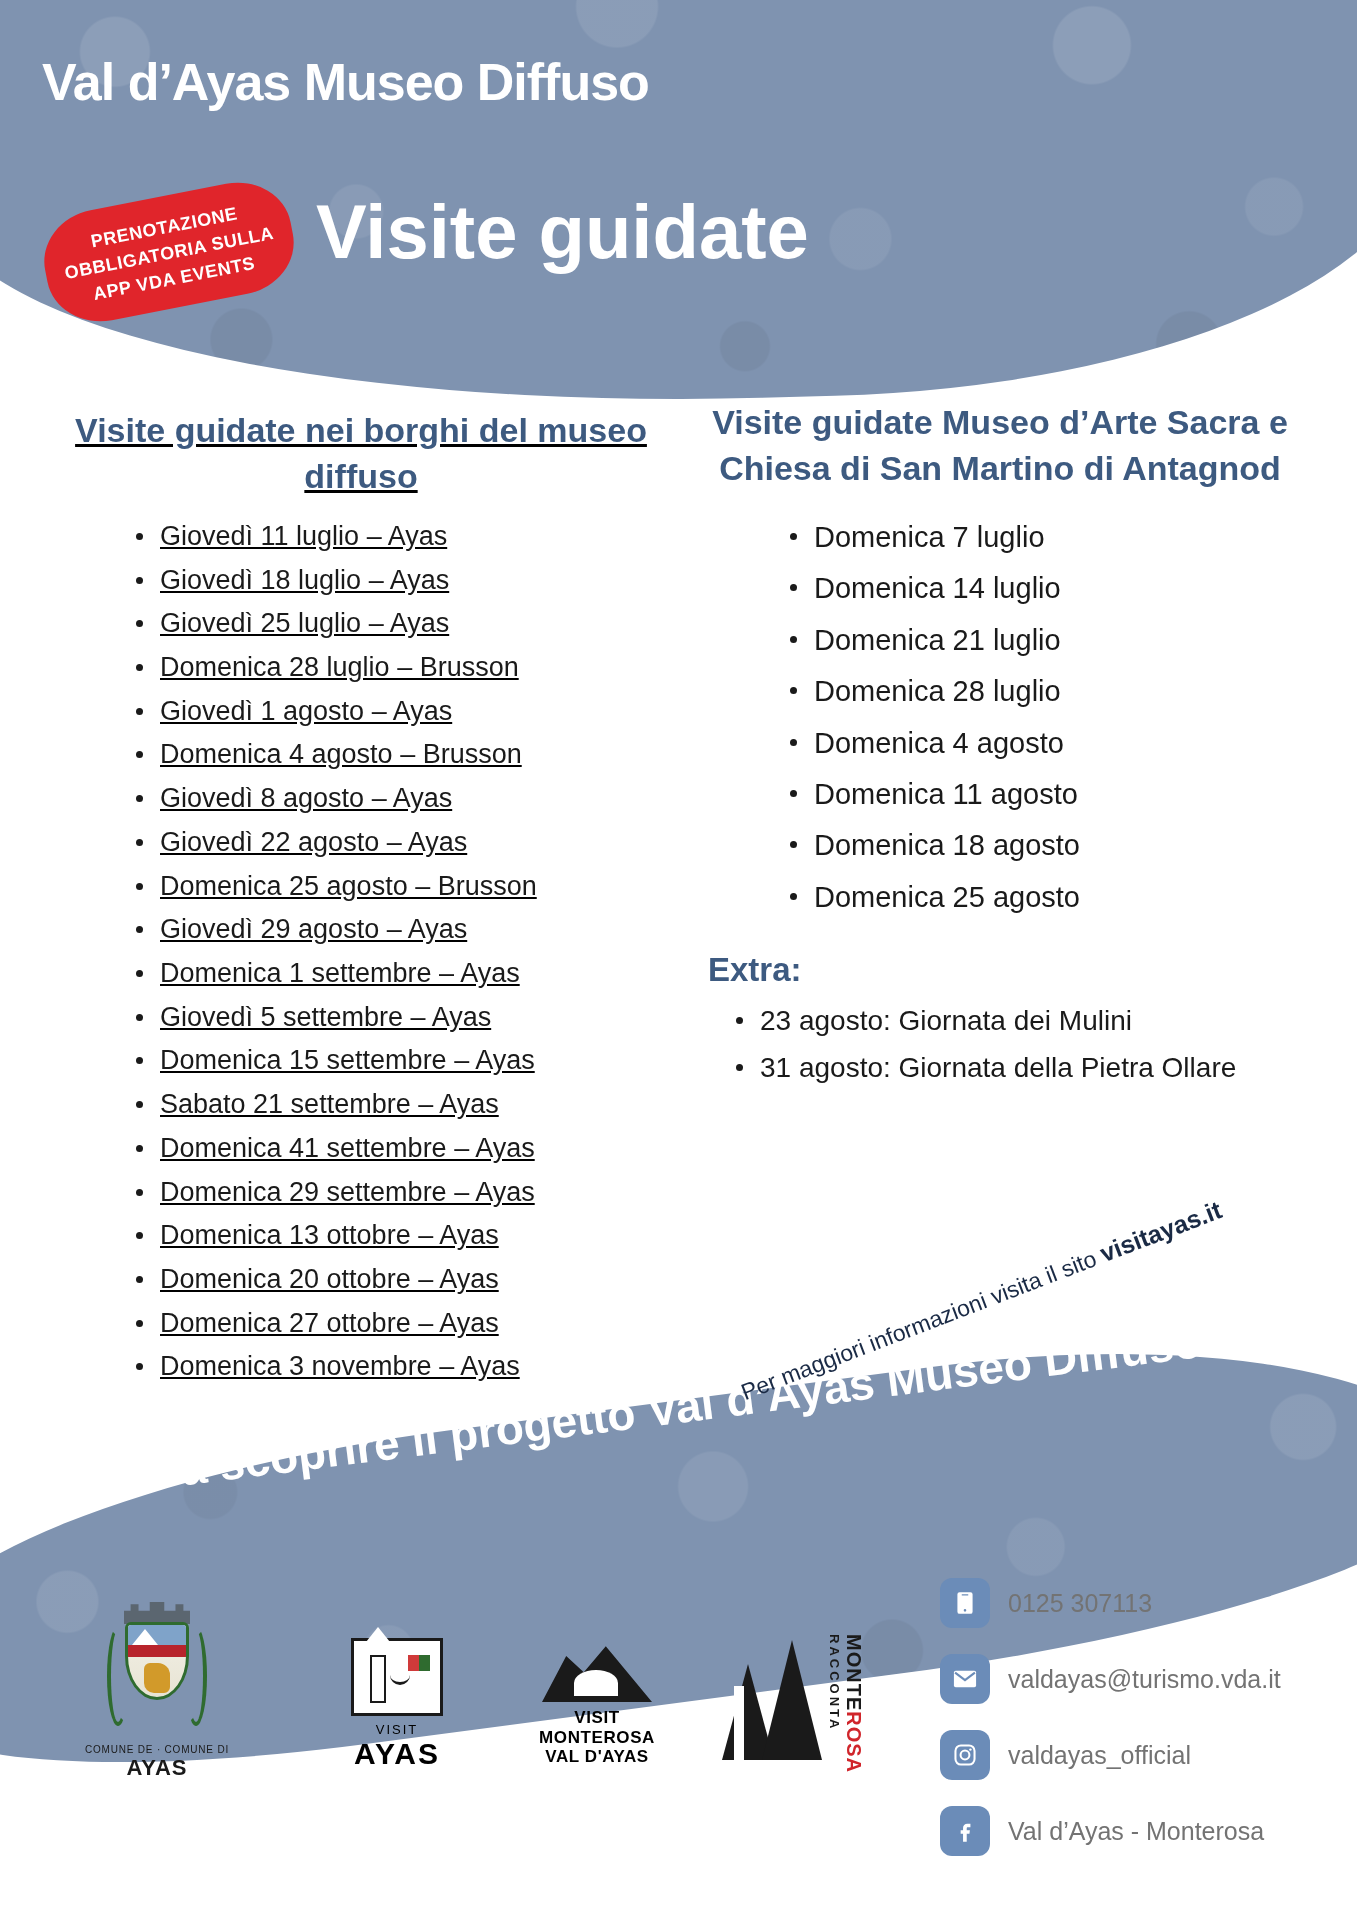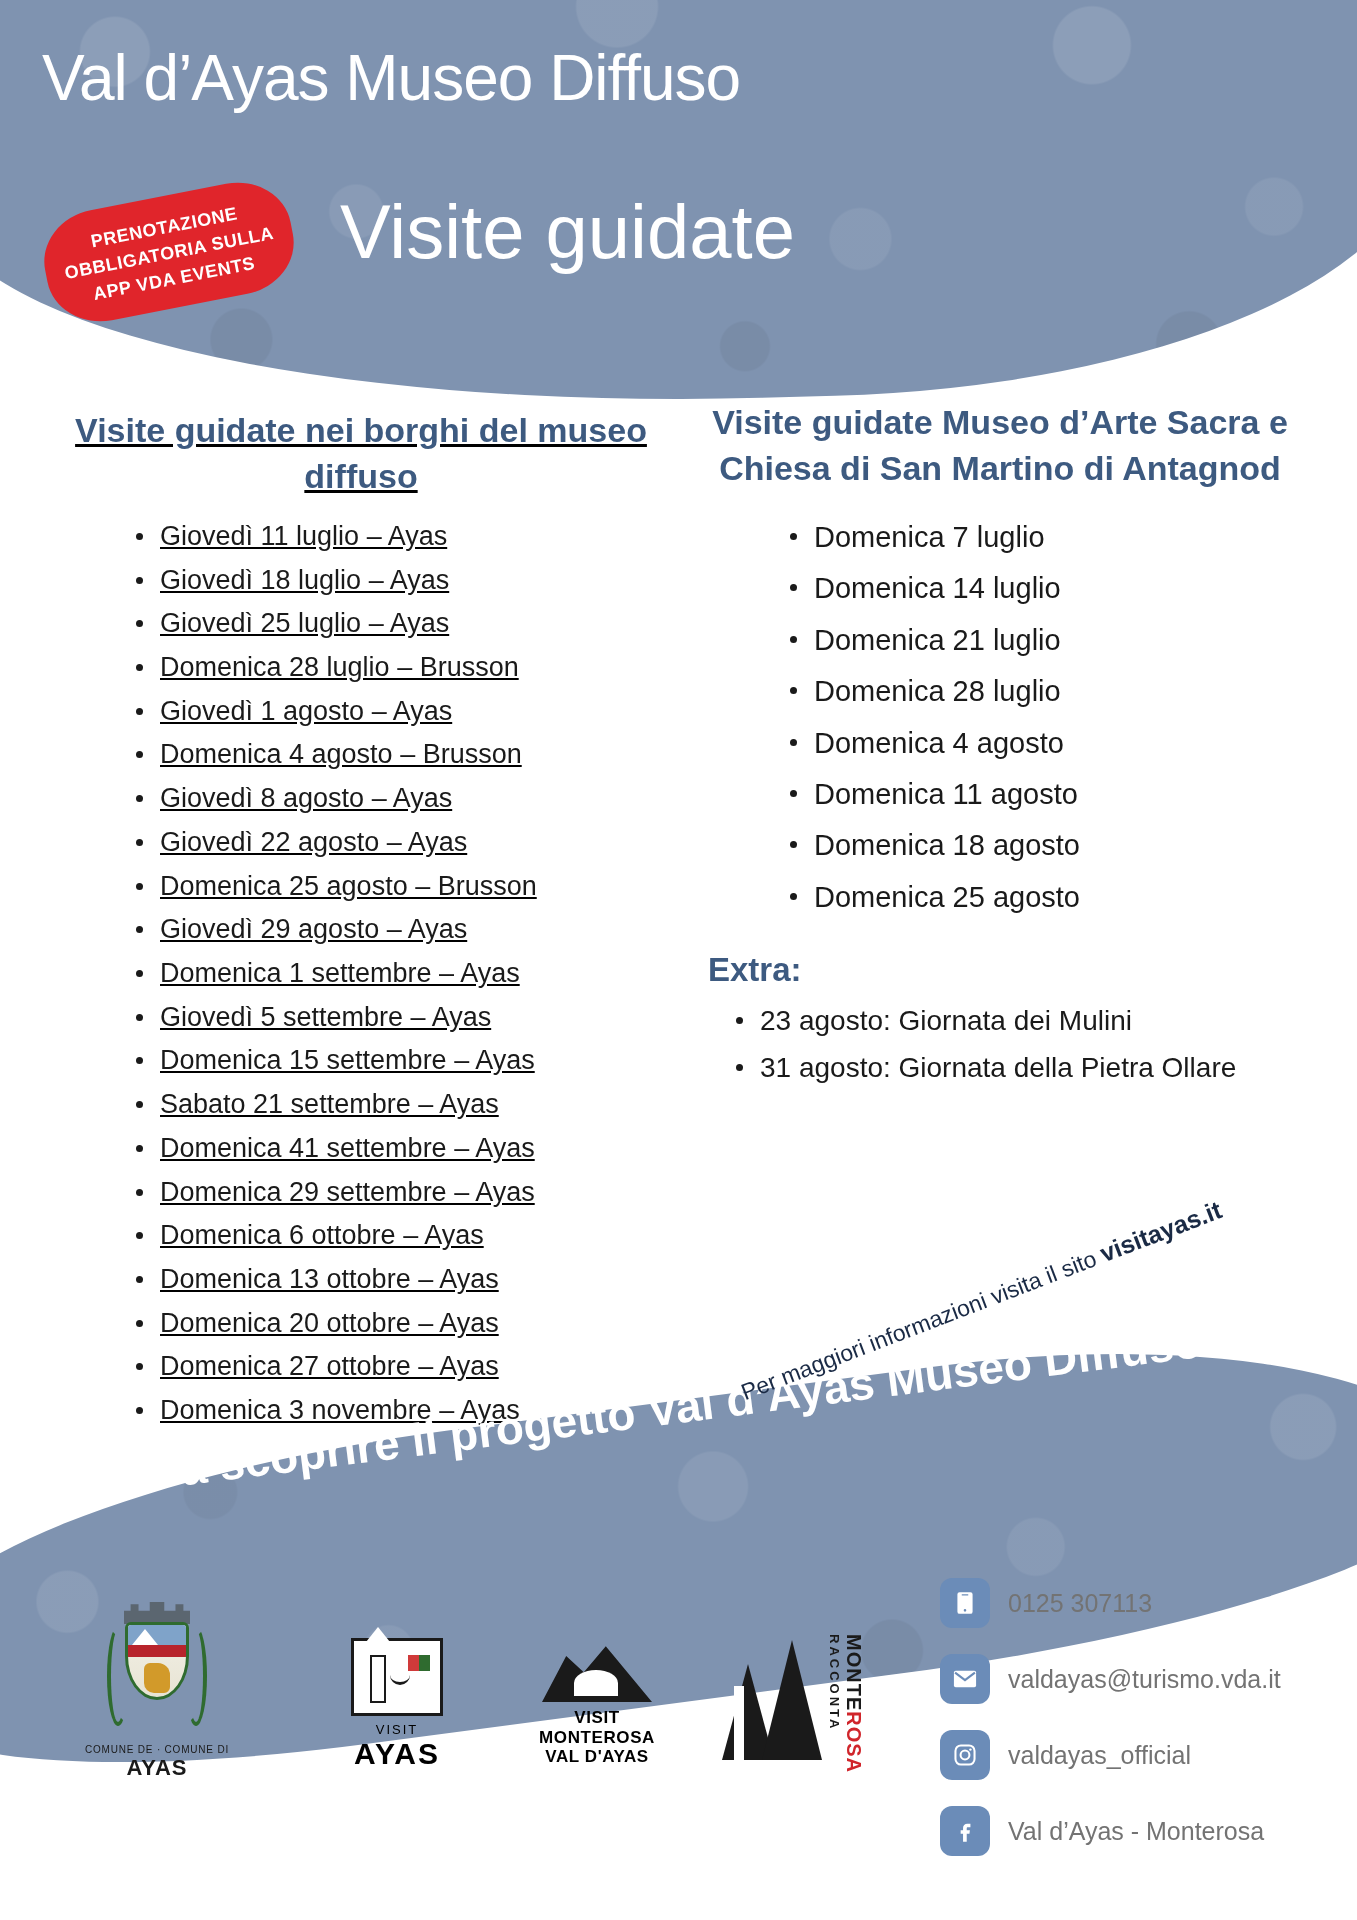--- a/index.html
+++ b/index.html
@@ -39,36 +39,36 @@
       radial-gradient(circle at 90% 66%, rgba(255,255,255,.07) 0 28px, transparent 30px),
       radial-gradient(circle at 20% 86%, rgba(0,0,0,.05) 0 30px, transparent 32px),
       radial-gradient(circle at 54% 90%, rgba(0,0,0,.05) 0 24px, transparent 26px),
       radial-gradient(circle at 84% 92%, rgba(0,0,0,.05) 0 32px, transparent 34px),
       radial-gradient(circle at 36% 8%, rgba(0,0,0,.04) 0 26px, transparent 28px),
       radial-gradient(circle at 70% 6%, rgba(0,0,0,.04) 0 22px, transparent 24px);
   }
 
   .title-main {
     position: absolute;
-    top: 41px;
+    top: 52px;
     left: 42px;
-    font-size: 64px;
-    font-weight: normal;
+    font-size: 52px;
+    font-weight: bold;
     color: #ffffff;
     letter-spacing: -1px;
     white-space: nowrap;
     z-index: 5;
   }
   .title-sub {
     position: absolute;
     top: 188px;
-    left: 340px;
+    left: 316px;
     font-size: 76px;
     color: #ffffff;
-    font-weight: normal;
+    font-weight: bold;
     white-space: nowrap;
     z-index: 5;
   }
 
   
   .badge {
     position: absolute;
     top: 196px;
     left: 44px;
     width: 250px;
@@ -449,21 +449,20 @@
     <li>Giovedì 8 agosto – Ayas</li>
     <li>Giovedì 22 agosto – Ayas</li>
     <li>Domenica 25 agosto – Brusson</li>
     <li>Giovedì 29 agosto – Ayas</li>
     <li>Domenica 1 settembre – Ayas</li>
     <li>Giovedì 5 settembre – Ayas</li>
     <li>Domenica 15 settembre – Ayas</li>
     <li>Sabato 21 settembre – Ayas</li>
     <li>Domenica 41 settembre – Ayas</li>
     <li>Domenica 29 settembre – Ayas</li>
-    <li>Domenica 6 ottobre – Ayas</li>
     <li>Domenica 13 ottobre – Ayas</li>
     <li>Domenica 20 ottobre – Ayas</li>
     <li>Domenica 27 ottobre – Ayas</li>
     <li>Domenica 3 novembre – Ayas</li>
   </ul>
 </div>
 
 <div class="col-right">
   <h2 class="col-heading">Visite guidate Museo d’Arte Sacra e Chiesa di San Martino di Antagnod</h2>
   <ul class="dates">

